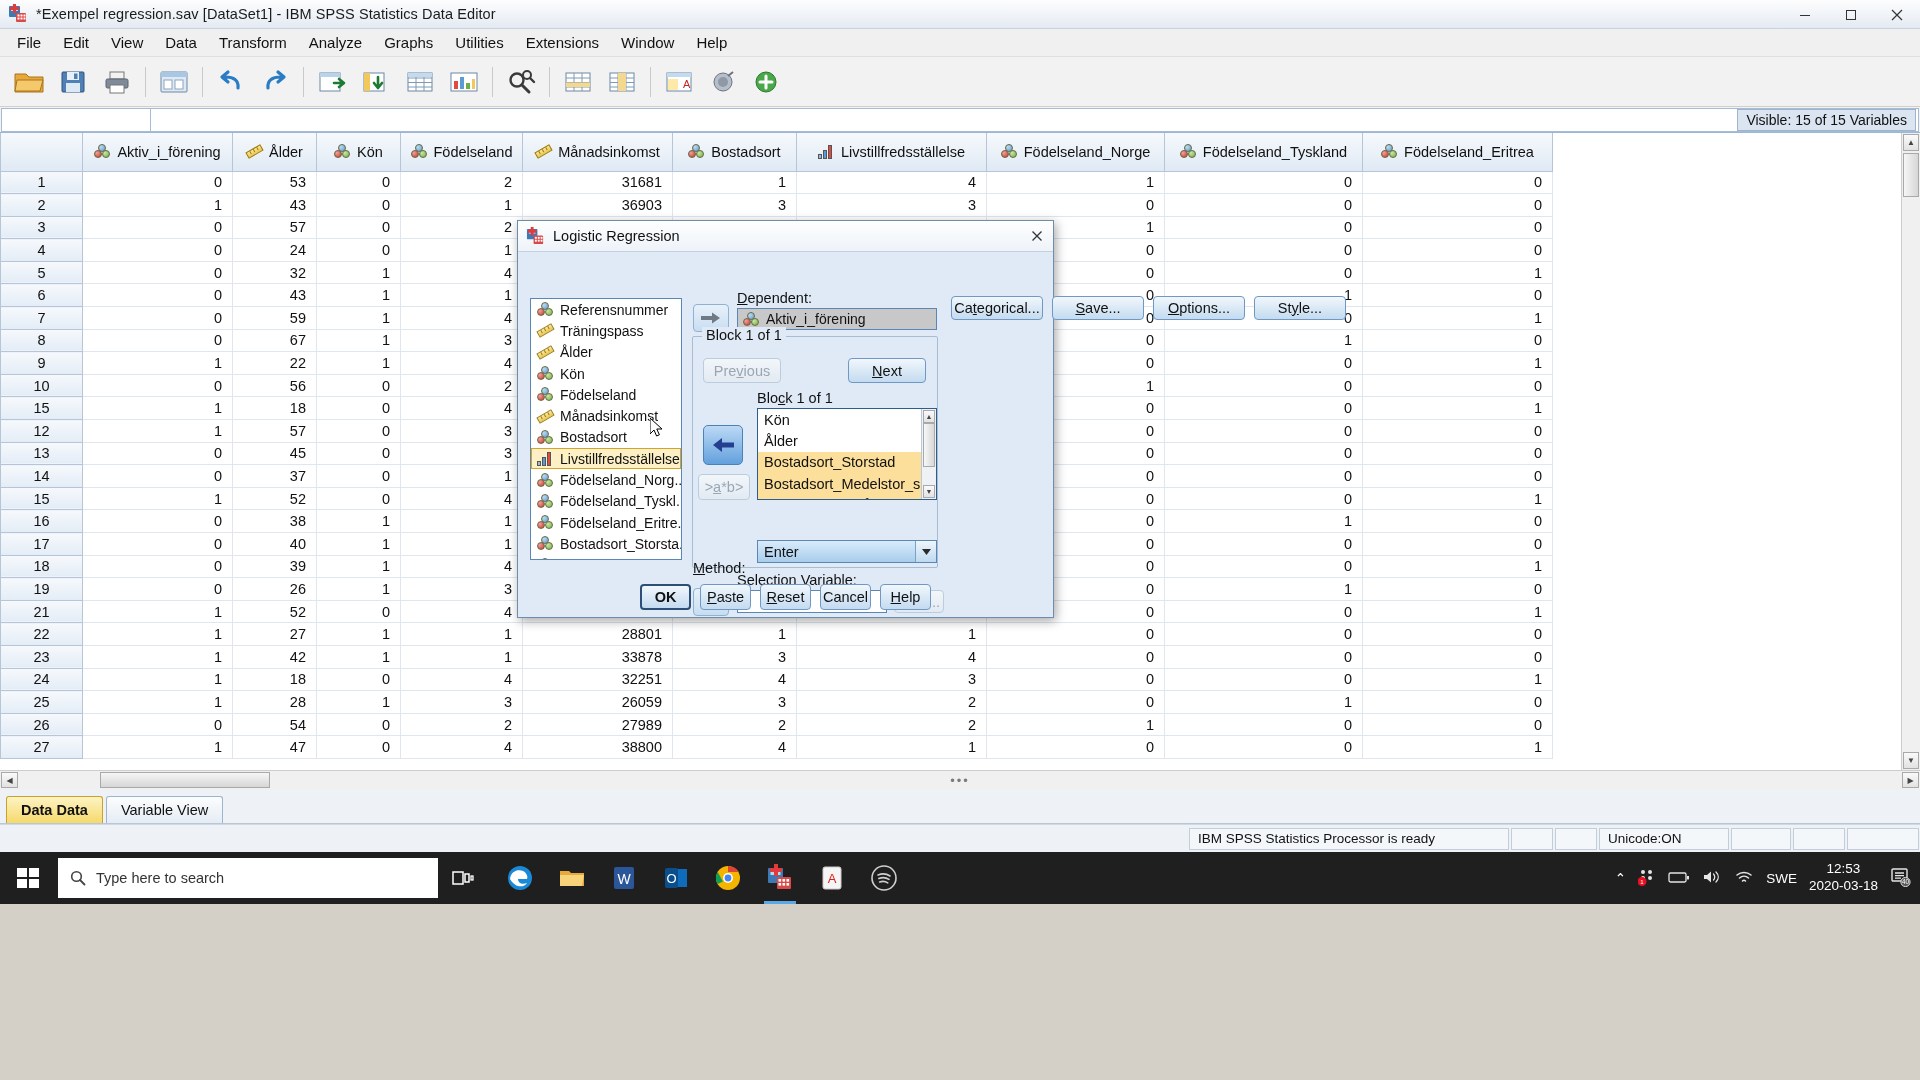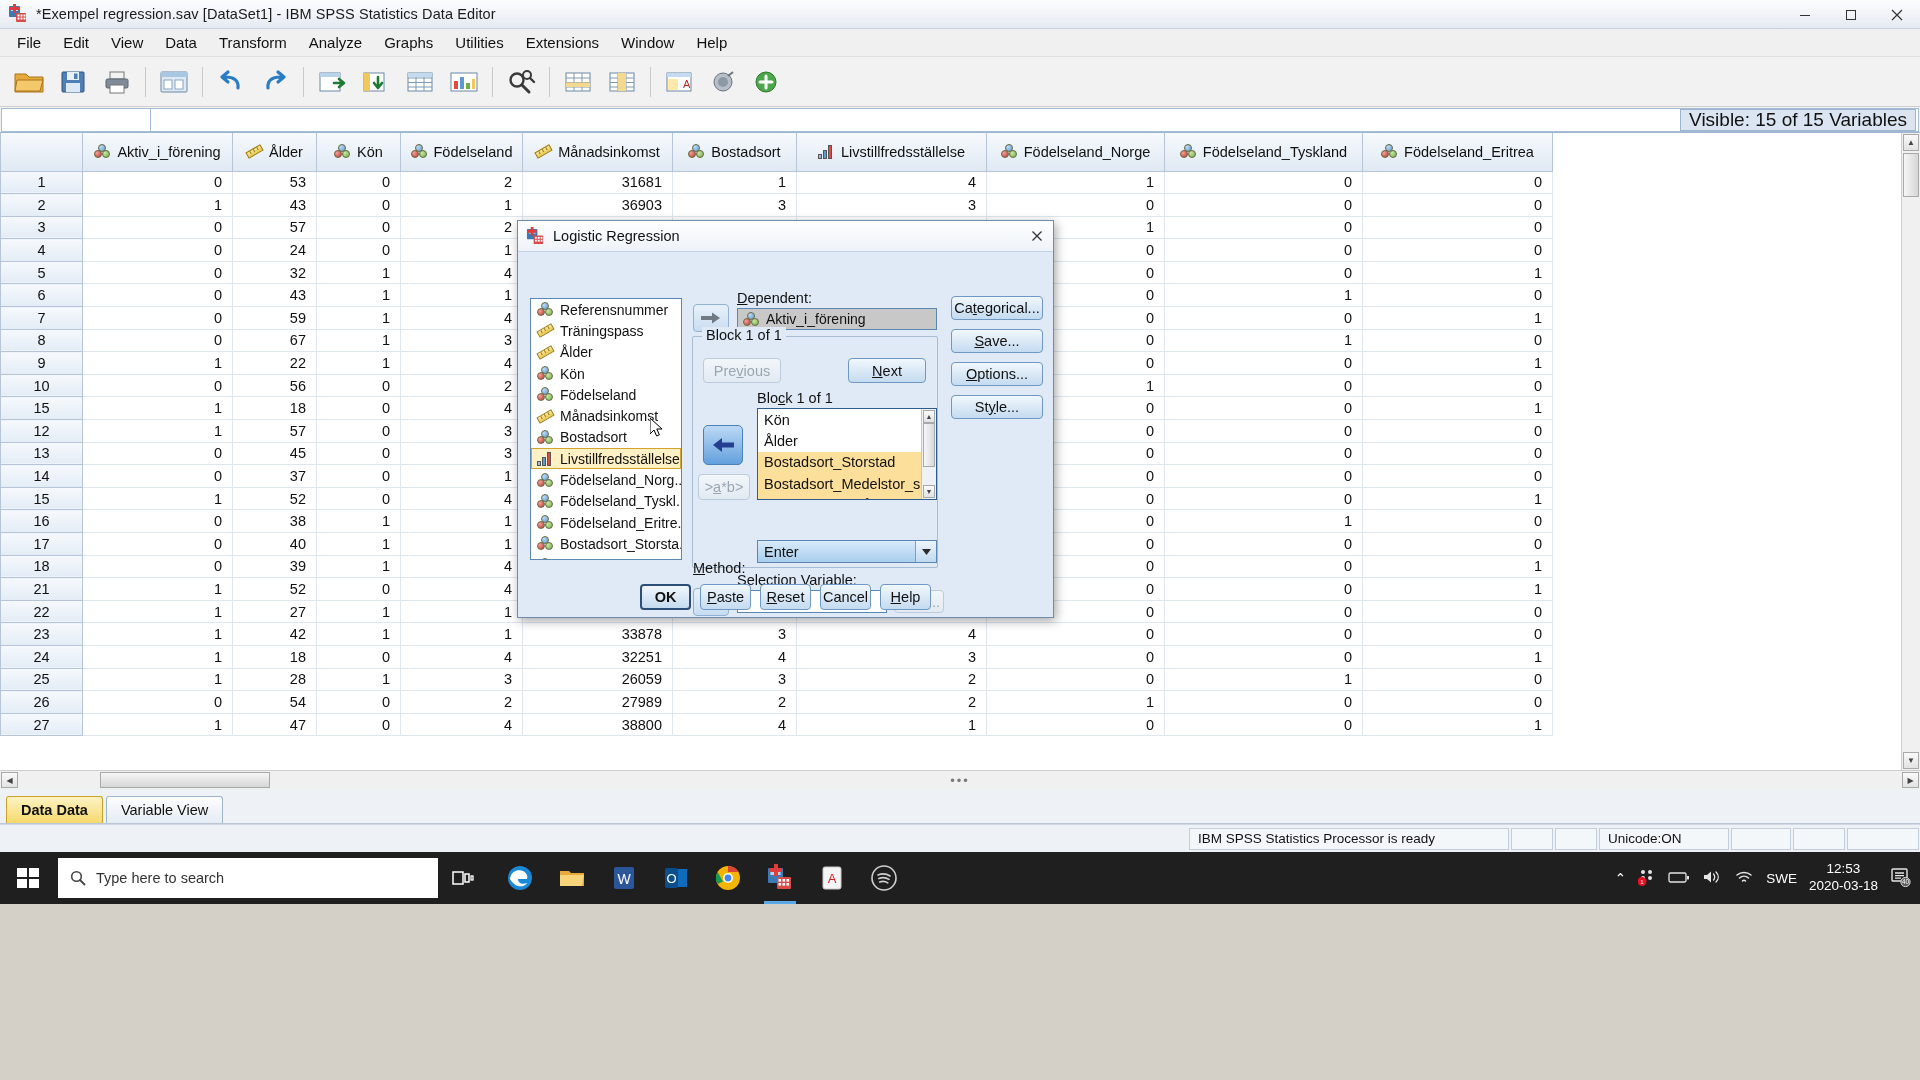--- a/index.html
+++ b/index.html
@@ -40,21 +40,21 @@
 
   
   .refbar{
     height:26px;background:#f2f2f2;display:flex;align-items:center;
     border-bottom:1px solid #9bb7d4;position:relative;
   }
   .ref-cell{width:150px;height:24px;background:#fff;border:1px solid #a6bcd4;margin-left:1px;}
   .ref-val{flex:1;height:24px;background:#fff;border:1px solid #a6bcd4;border-left:none;margin-right:1px;}
   .visible-vars{
     position:absolute;right:4px;top:2px;height:22px;background:#dbe5f1;
-    border:1px solid #9db4cd;font-size:19px;display:flex;align-items:center;
+    border:1px solid #9db4cd;font-size:14px;display:flex;align-items:center;
     padding:0 8px;color:#111;
   }
 
   
   .gridwrap{position:relative;height:637px;background:#fff;overflow:hidden;}
   table.grid{border-collapse:collapse;table-layout:fixed;}
   table.grid th{
     background:linear-gradient(#f6f9fc,#dfe9f4);
     border:1px solid #b6c6d8; border-top:none;
     height:38px;font-weight:normal;font-size:14.5px;color:#111;
@@ -187,21 +187,21 @@
     background:linear-gradient(#d9ebfb,#a8cdec);border:1px solid #5b87b5;
     display:flex;align-items:center;padding-left:6px;font-size:14.5px;color:#111;
   }
   .combo .caret{position:absolute;right:0;top:0;width:21px;height:100%;
     background:linear-gradient(#eef6fd,#bfd9ef);border-left:1px solid #7ba2c6;
     display:flex;align-items:center;justify-content:center;}
 
   .selvar-label{position:absolute;left:219px;top:320px;}
   .selvar-field{position:absolute;left:219px;top:338px;width:150px;height:23px;background:#fff;border:1px solid #5b87b5;}
 
-  .rightbtns{position:absolute;left:433px;top:44px;display:flex;flex-direction:column;gap:9px;}
+  .rightbtns{position:absolute;left:433px;top:44px;display:flex;flex-direction:row;gap:9px;}
   .rightbtns .btn{width:92px;height:24px;}
 
   .footer{position:absolute;left:0;bottom:0;width:100%;height:44px;display:flex;align-items:center;justify-content:center;gap:9px;}
   .footer .btn{width:51px;height:26px;}
 
   .cursor{position:absolute;left:650px;top:418px;width:14px;height:21px;pointer-events:none;}
 </style>
 </head>
 <body>
 
@@ -721,20 +721,33 @@
           <td style="width:84px">1</td>
           <td style="width:122px">4</td>
           <td style="width:150px"></td>
           <td style="width:124px"></td>
           <td style="width:190px"></td>
           <td style="width:178px">0</td>
           <td style="width:198px">0</td>
           <td style="width:190px">1</td>
         </tr>
         <tr>
+          <td class="rowhead">19</td>
+          <td style="width:150px">0</td>
+          <td style="width:84px">26</td>
+          <td style="width:84px">1</td>
+          <td style="width:122px">3</td>
+          <td style="width:150px"></td>
+          <td style="width:124px"></td>
+          <td style="width:190px"></td>
+          <td style="width:178px">0</td>
+          <td style="width:198px">1</td>
+          <td style="width:190px">0</td>
+        </tr>
+        <tr>
           <td class="rowhead">21</td>
           <td style="width:150px">1</td>
           <td style="width:84px">52</td>
           <td style="width:84px">0</td>
           <td style="width:122px">4</td>
           <td style="width:150px">39380</td>
           <td style="width:124px">4</td>
           <td style="width:190px">1</td>
           <td style="width:178px">0</td>
           <td style="width:198px">0</td>

